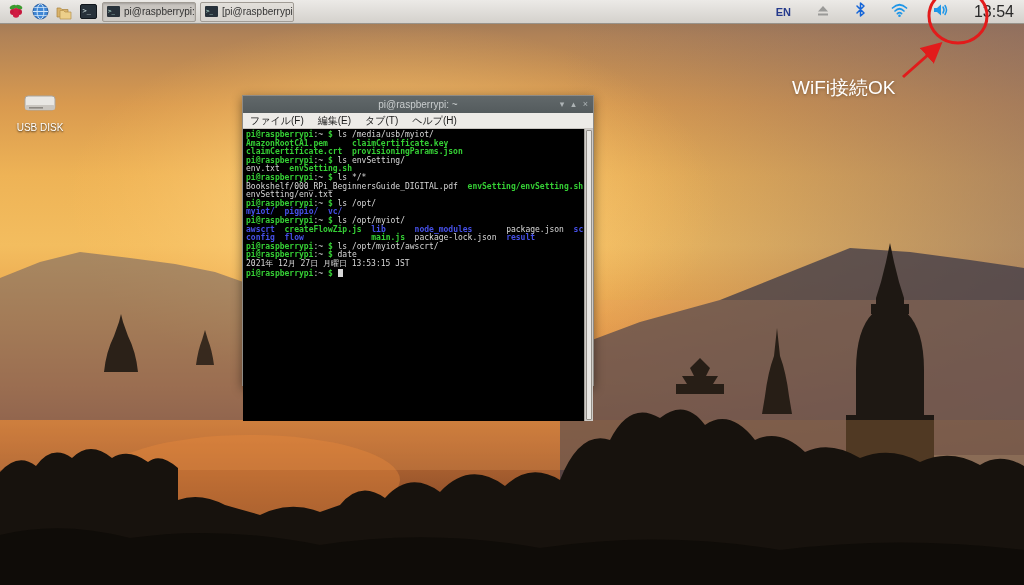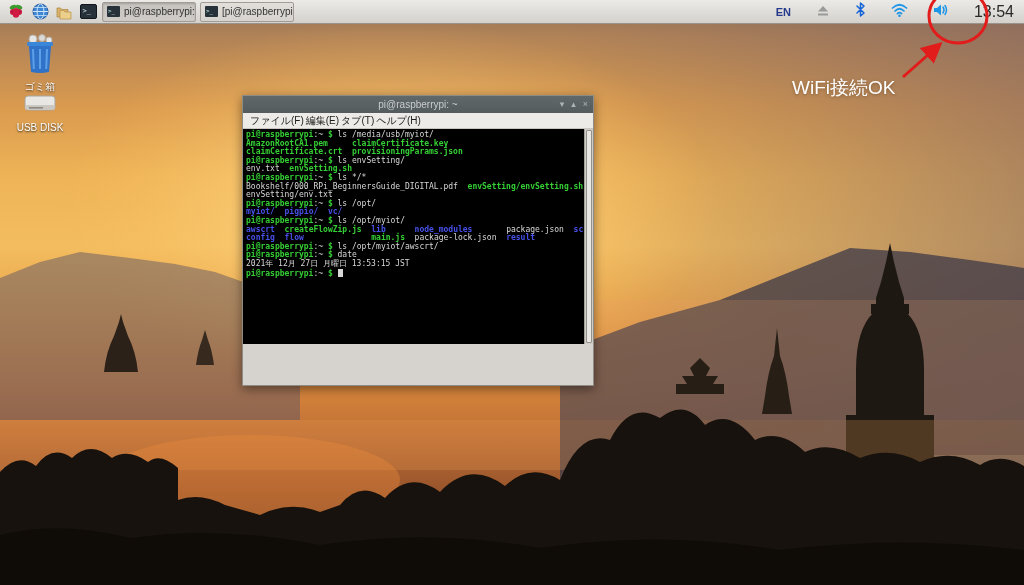--- a/index.html
+++ b/index.html
@@ -28,23 +28,23 @@
   #icon-trash { left:8px; top:34px; }
   #icon-usb { left:8px; top:92px; }
 
   
   .term-win { position:absolute; left:242px; top:95px; width:352px; height:291px; z-index:10;
     border:1px solid #8f8b85; box-shadow:0 3px 10px rgba(0,0,0,.45); background:#d6d3ce; }
   .term-title { height:17px; background:linear-gradient(#61686a,#545b5d); display:flex; align-items:center; position:relative; }
   .term-title .t-text { flex:1; text-align:center; font-size:10px; color:#c9cdce; }
   .t-ctrls { position:absolute; right:5px; top:0; height:17px; display:flex; align-items:center; gap:7px; }
   .t-ctrl { font-size:9px; color:#aeb4b6; line-height:1; }
-  .term-menu { height:16px; background:#edebe7; border-bottom:1px solid #c9c5c0; display:flex; align-items:center; gap:2px; padding:0 7px; }
+  .term-menu { height:16px; background:#edebe7; border-bottom:1px solid #c9c5c0; display:flex; align-items:center; gap:14px; padding:0 7px; }
   .term-menu span { font-size:10px; color:#1c1c1c; }
-  .term-body-wrap { position:relative; height:215px; background:#000; }
+  .term-body-wrap { position:relative; height:292px; background:#000; }
   .term-body { position:absolute; left:0; top:0; right:9px; bottom:0; padding:2px 0 0 3px; overflow:hidden;
     font-family:"DejaVu Sans Mono",monospace; font-size:8px; line-height:8.6px; white-space:pre; }
   .term-scroll { position:absolute; right:0; top:0; width:9px; bottom:0; background:#cfccc8; border-left:1px solid #a5a19b; }
   .term-thumb { position:absolute; left:1px; right:1px; top:1px; bottom:1px; background:#e9e7e3; border:1px solid #94908a; border-radius:1px; }
   .c-g { color:#35cf35; font-weight:bold; }
   .c-b { color:#4650e8; font-weight:bold; }
   .c-w { color:#d8d8d8; }
   .c-cur { display:inline-block; width:5px; height:8px; background:#d8d8d8; vertical-align:-1px; }
 
   
@@ -177,31 +177,20 @@
         <svg width="16" height="14" viewBox="0 0 16 14">
           <path d="M1,5 L4,5 L8,1.5 L8,12.5 L4,9 L1,9 Z" fill="#1e96e8"></path>
           <path d="M10,4 Q12,7 10,10" fill="none" stroke="#1e96e8" stroke-width="1.5" stroke-linecap="round"></path>
           <path d="M12,2.5 Q15,7 12,11.5" fill="none" stroke="#1e96e8" stroke-width="1.5" stroke-linecap="round"></path>
         </svg>
       </span>
       <span class="tray-time">13:54</span>
     </div>
   </div>
 
-  <div class="desk-icon" id="icon-trash">
-    <svg width="38" height="40" viewBox="0 0 38 40">
-      <circle cx="12" cy="5" r="4" fill="#e8e6e2" stroke="#b5b2ac"></circle>
-      <circle cx="21" cy="4" r="3.4" fill="#dddad5" stroke="#b5b2ac"></circle>
-      <circle cx="28" cy="6" r="3" fill="#e8e6e2" stroke="#b5b2ac"></circle>
-      <rect x="6" y="8" width="26" height="4" rx="1.5" fill="#3a86d8"></rect>
-      <path d="M8,12 L30,12 L28,38 Q19,40 10,38 Z" fill="#2f72c8"></path>
-      <path d="M12,15 L12.8,35 M19,15 L19,35 M26,15 L25.2,35" stroke="#5ba0e8" stroke-width="2"></path>
-    </svg>
-    <div class="lbl">ゴミ箱</div>
-  </div>
   <div class="desk-icon" id="icon-usb">
     <svg width="34" height="24" viewBox="0 0 34 24">
       <rect x="2" y="4" width="30" height="14" rx="3" fill="#e9e7e3" stroke="#a9a59f"></rect>
       <rect x="2" y="13" width="30" height="5" rx="2" fill="#cac6c0"></rect>
       <rect x="6" y="15" width="14" height="1.6" fill="#8c8882"></rect>
     </svg>
     <div class="lbl">USB DISK</div>
   </div>
 
   <div class="term-win">

